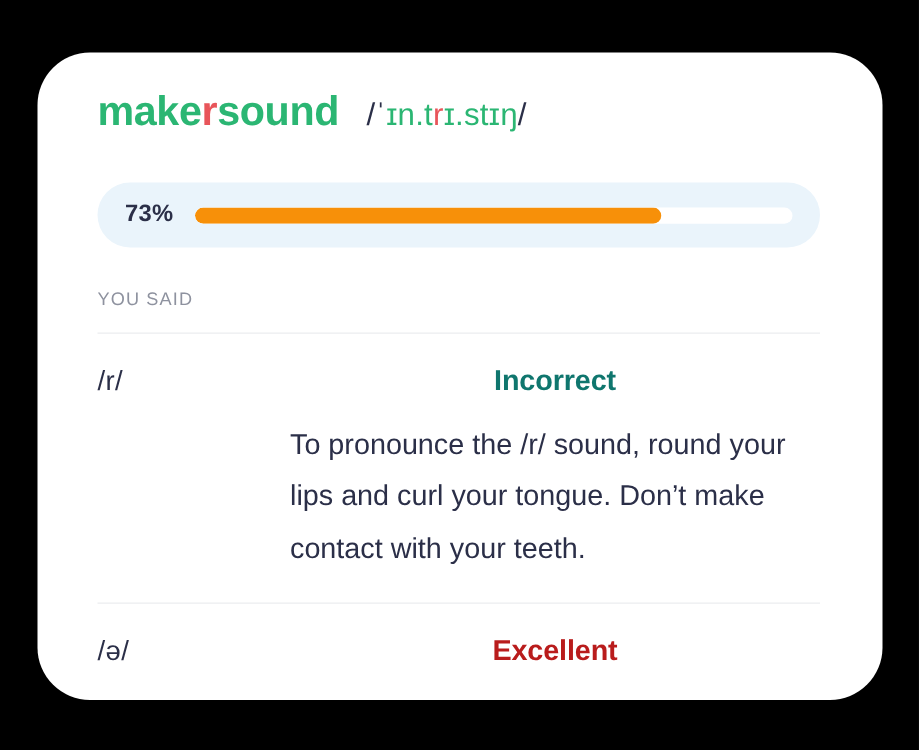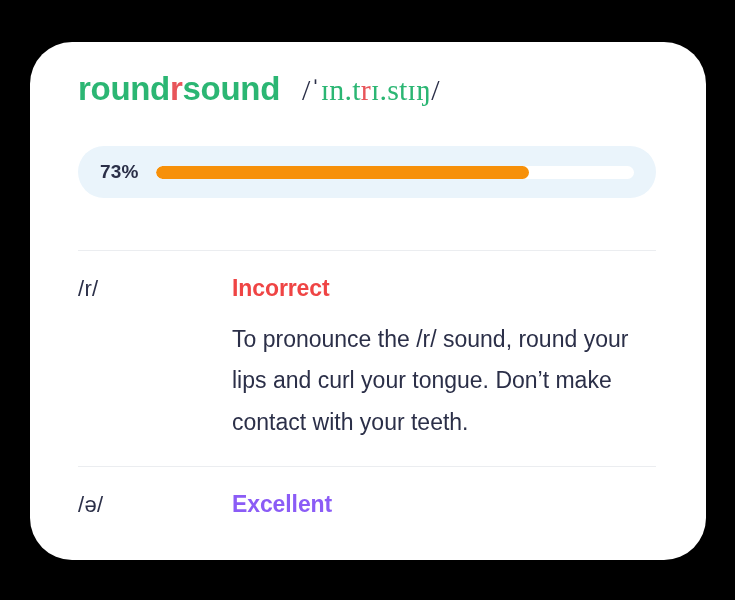--- a/index.html
+++ b/index.html
@@ -46,25 +46,24 @@
   .headword {
     font-size: 33px;
     font-weight: bold;
     letter-spacing: -0.3px;
     color: #2bb673;
   }
   .headword .err { color: #e8555a; }
 
   .ipa {
     margin-left: 22px;
-    font-size: 30px;
+    font-size: 25px;
     font-weight: normal;
     letter-spacing: 0.2px;
     color: #2bb673;
-    font-family: Liberation Serif, serif;
   }
   .ipa .slash { color: #2b2f48; }
   .ipa .err { color: #e8555a; }
 
   
   .progress-panel {
     position: absolute;
     left: 48px;
     top: 104px;
     width: 578px;
@@ -138,54 +137,55 @@
     color: #2b2f48;
     letter-spacing: 0.3px;
     line-height: 1.25;
   }
   .verdict {
     font-size: 23px;
     font-weight: bold;
     letter-spacing: -0.1px;
     line-height: 1.2;
   }
-  .verdict.incorrect { color: #ef4444; }
-  .verdict.excellent { color: #8b5cf6; }
+  .verdict.incorrect { color: #0f766e; text-align: center; }
+  .verdict.excellent { color: #b91c1c; text-align: center; }
 
   .tip {
     margin-top: 16px;
     font-size: 23px;
     line-height: 1.82;
     color: #2b2f48;
     max-width: 425px;
   }
 </style>
 </head>
 <body>
 
 <div class="screen">
 
   <div class="card">
 
     <div class="headword-row">
-      <div class="headword"><span>round</span><span class="err">r</span><span>sound</span></div>
+      <div class="headword"><span>make</span><span class="err">r</span><span>sound</span></div>
 
       <div class="ipa"><span class="slash">/</span><span class="slash">ˈ</span><span>ɪn.t</span><span class="err">r</span><span>ɪ.stɪŋ</span><span class="slash">/</span></div>
     </div>
 
     <div class="progress-panel">
       <div class="progress-value">73%</div>
       <div class="progress-track">
         <div class="progress-fill" id="progress-fill" style="width: 78%;"></div>
       </div>
     </div>
 
     <div class="table">
 
       <div class="table-head">
+        <div class="col-said th">YOU SAID</div>
       </div>
 
       <div class="divider"></div>
 
       <div class="row">
         <div class="col-sound">
           <div class="sound-symbol">/r/</div>
         </div>
         <div class="col-said">
           <div class="verdict incorrect">Incorrect</div>

